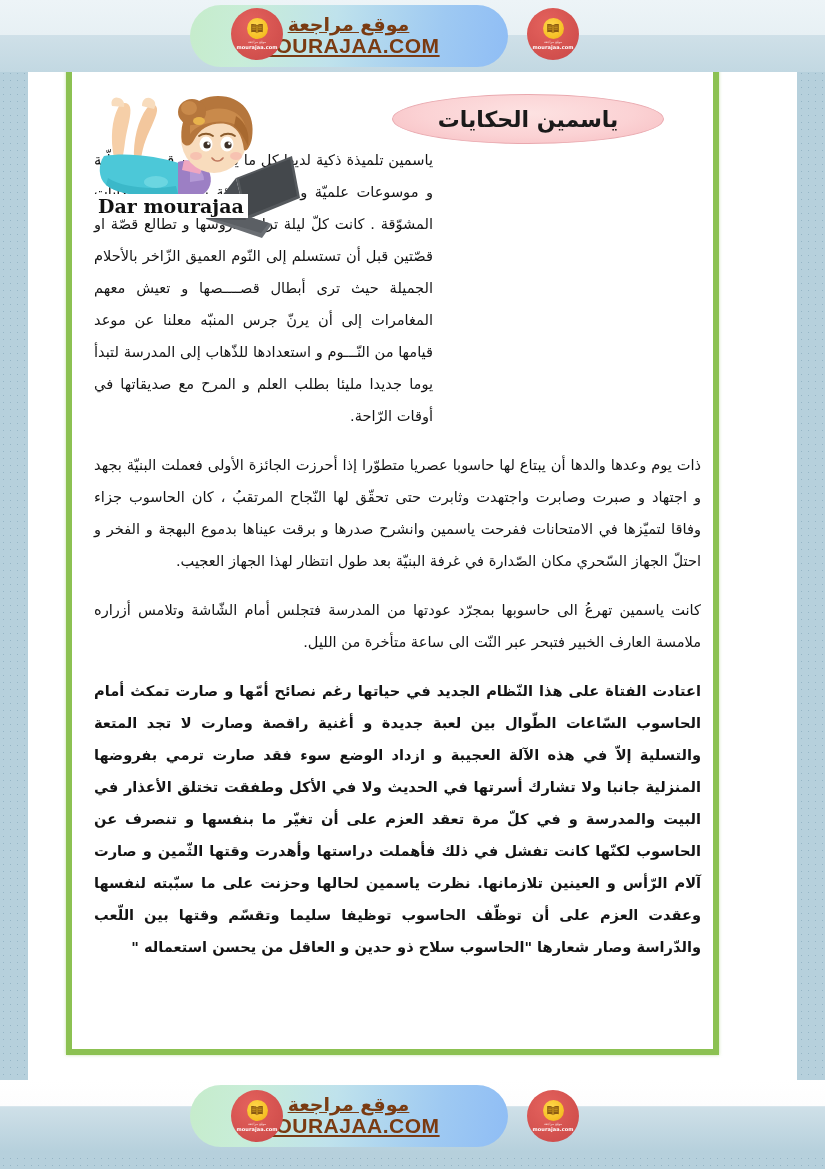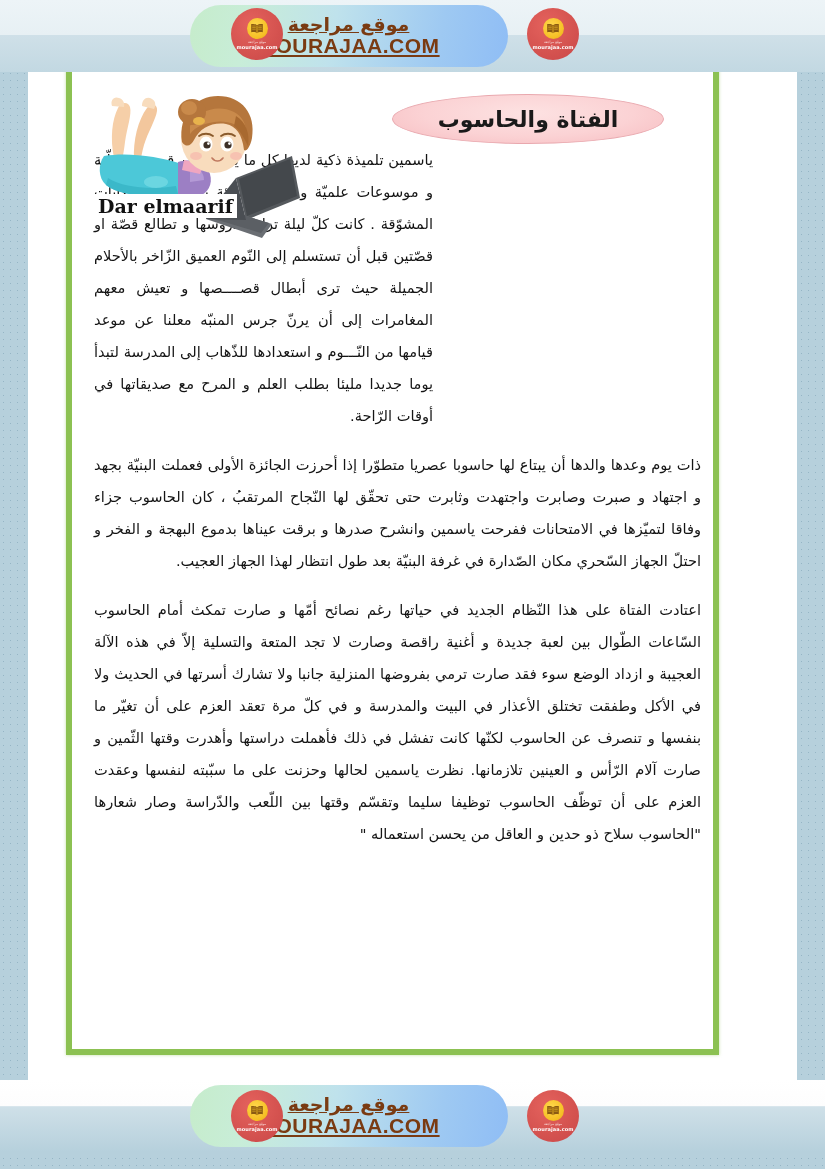--- a/index.html
+++ b/index.html
@@ -112,21 +112,21 @@
   }
   p.para{
     margin:0 0 17px 0;
     font-size:14.6px;line-height:32px;
     text-align:justify;text-justify:inter-word;
     direction:rtl;
   }
   p.para.first{
     margin-right:268px;width:339px;text-align:justify;
   }
-  p.para:last-child{margin-bottom:16px;}
+  p.para:last-child{margin-bottom:16px;font-weight:bold;}
 </style>
 </head>
 <body>
 
 <div class="backdrop"></div>
 
 <div class="sheet"></div>
 
 <div class="banner top">
   <div class="banner-strip"></div>
@@ -157,21 +157,21 @@
       </svg>
     </div>
     <div class="badge-t1">موقع مراجعة</div>
     <div class="badge-t2">mourajaa.com</div>
   </div>
 </div>
 
 <div class="frame">
 
   <div class="title-oval">
-    <span class="t">الفتاة والحاسوب</span>
+    <span class="t">ياسمين الحكايات</span>
   </div>
 
   <div class="illu">
     <svg width="230" height="165" viewBox="0 0 230 165" aria-hidden="true">
 
       <g>
         <path d="M28 72 C24 52 26 34 32 22 C35 16 42 15 44 21 C46 28 41 42 39 56 C38 64 37 70 36 74 Z" fill="#f6cfa8"></path>
         <path d="M48 74 C47 54 52 34 61 22 C65 16 72 18 71 25 C70 33 62 46 58 59 C56 66 55 71 55 75 Z" fill="#f3c79d"></path>
         <path d="M26 20 C24 14 28 10 33 12 C37 13 39 17 38 21 Z" fill="#f8dcbd"></path>
         <path d="M56 20 C56 13 61 10 66 13 C70 15 70 20 68 23 Z" fill="#f8dcbd"></path>
@@ -214,25 +214,26 @@
       <g>
         <path d="M150 92 L206 70 L214 112 L160 134 Z" fill="#55595d"></path>
         <path d="M153 93 L204 73 L211 110 L161 130 Z" fill="#44484c"></path>
         <path d="M128 120 L186 138 L176 152 L120 133 Z" fill="#6a6e73"></path>
         <path d="M131 121 L183 137 L175 147 L125 132 Z" fill="#5b5f64"></path>
         <path d="M128 120 L150 92 L160 134 L120 133 Z" fill="#4a4e53"></path>
         <ellipse cx="140" cy="122" rx="9" ry="5" fill="#d8cfae" opacity=".85"></ellipse>
       </g>
     </svg>
   </div>
-  <div class="dar-label">Dar elmaarif</div>
+  <div class="dar-label">Dar mourajaa</div>
 
   <div class="body-text">
     <p class="para first">ياسمين تلميذة ذكية لديها كل ما يلزمها من قصص مسلّية و موسوعات علميّة و مجلّات مليئة بالصّور و الحكايات المشوّقة . كانت كلّ ليلة تراجع دروسها و تطالع قصّة أو قصّتين قبل أن تستسلم إلى النّوم العميق الزّاخر بالأحلام الجميلة حيث ترى أبطال قصــــصها و تعيش معهم المغامرات إلى أن يرنّ جرس المنبّه معلنا عن موعد قيامها من النّـــوم و استعدادها للذّهاب إلى المدرسة لتبدأ يوما جديدا مليئا بطلب العلم و المرح مع صديقاتها في أوقات الرّاحة.</p>
     <p class="para">ذات يوم وعدها والدها أن يبتاع لها حاسوبا عصريا متطوّرا إذا أحرزت الجائزة الأولى فعملت البنيّة بجهد و اجتهاد و صبرت وصابرت واجتهدت وثابرت حتى تحقّق لها النّجاح المرتقبُ ، كان الحاسوب جزاء وفاقا لتميّزها في الامتحانات ففرحت ياسمين وانشرح صدرها و برقت عيناها بدموع البهجة و الفخر و احتلّ الجهاز السّحري مكان الصّدارة في غرفة البنيّة بعد طول انتظار لهذا الجهاز العجيب.</p>
+    <p class="para">كانت ياسمين تهرعُ الى حاسوبها بمجرّد عودتها من المدرسة فتجلس أمام الشّاشة وتلامس أزراره ملامسة العارف الخبير فتبحر عبر النّت الى ساعة متأخرة من الليل.</p>
     <p class="para">اعتادت الفتاة على هذا النّظام الجديد في حياتها رغم نصائح أمّها و صارت تمكث أمام الحاسوب السّاعات الطّوال بين لعبة جديدة و أغنية راقصة وصارت لا تجد المتعة والتسلية إلاّ في هذه الآلة العجيبة و ازداد الوضع سوء فقد صارت ترمي بفروضها المنزلية جانبا ولا تشارك أسرتها في الحديث ولا في الأكل وطفقت تختلق الأعذار في البيت والمدرسة و في كلّ مرة تعقد العزم على أن تغيّر ما بنفسها و تنصرف عن الحاسوب لكنّها كانت تفشل في ذلك فأهملت دراستها وأهدرت وقتها الثّمين و صارت آلام الرّأس و العينين تلازمانها. نظرت ياسمين لحالها وحزنت على ما سبّبته لنفسها وعقدت العزم على أن توظّف الحاسوب توظيفا سليما وتقسّم وقتها بين اللّعب والدّراسة وصار شعارها "الحاسوب سلاح ذو حدين و العاقل من يحسن استعماله "</p>
   </div>
 </div>
 
 <div class="banner bottom">
   <div class="banner-strip"></div>
 
   <div class="badge left">
     <div class="badge-book">
       <svg width="14" height="11" viewBox="0 0 14 11" aria-hidden="true">

